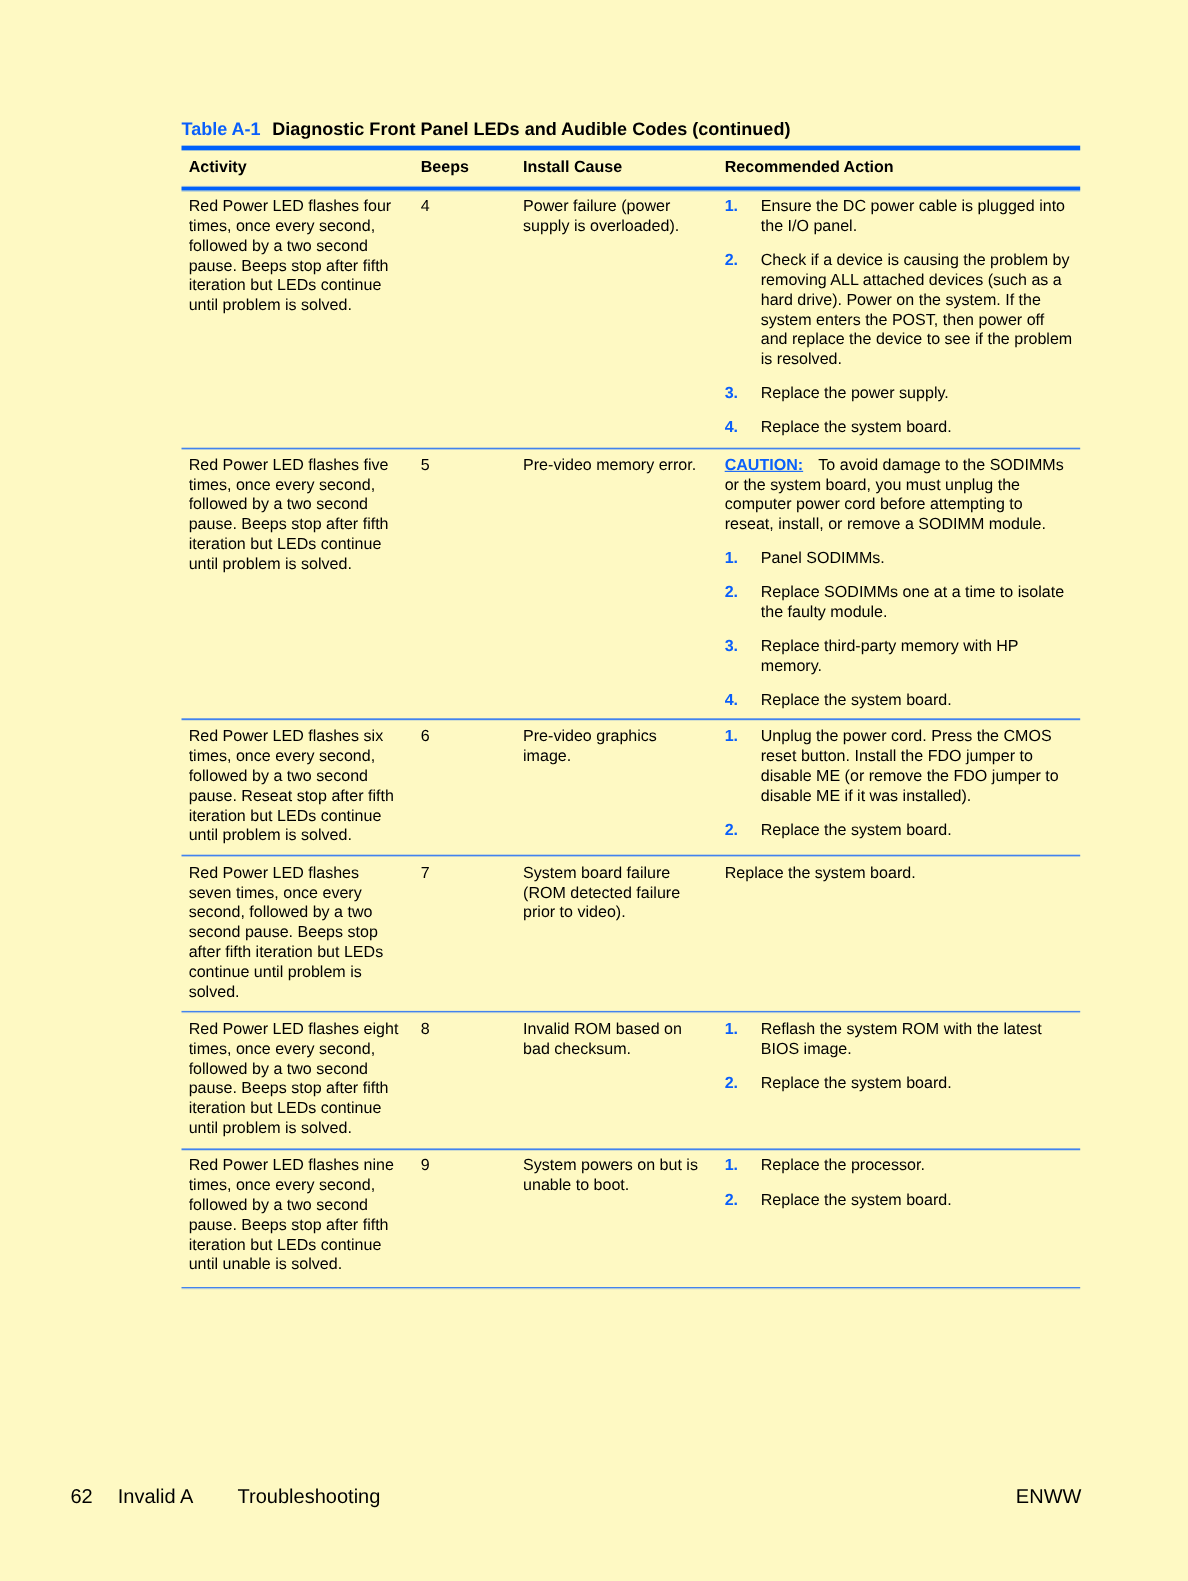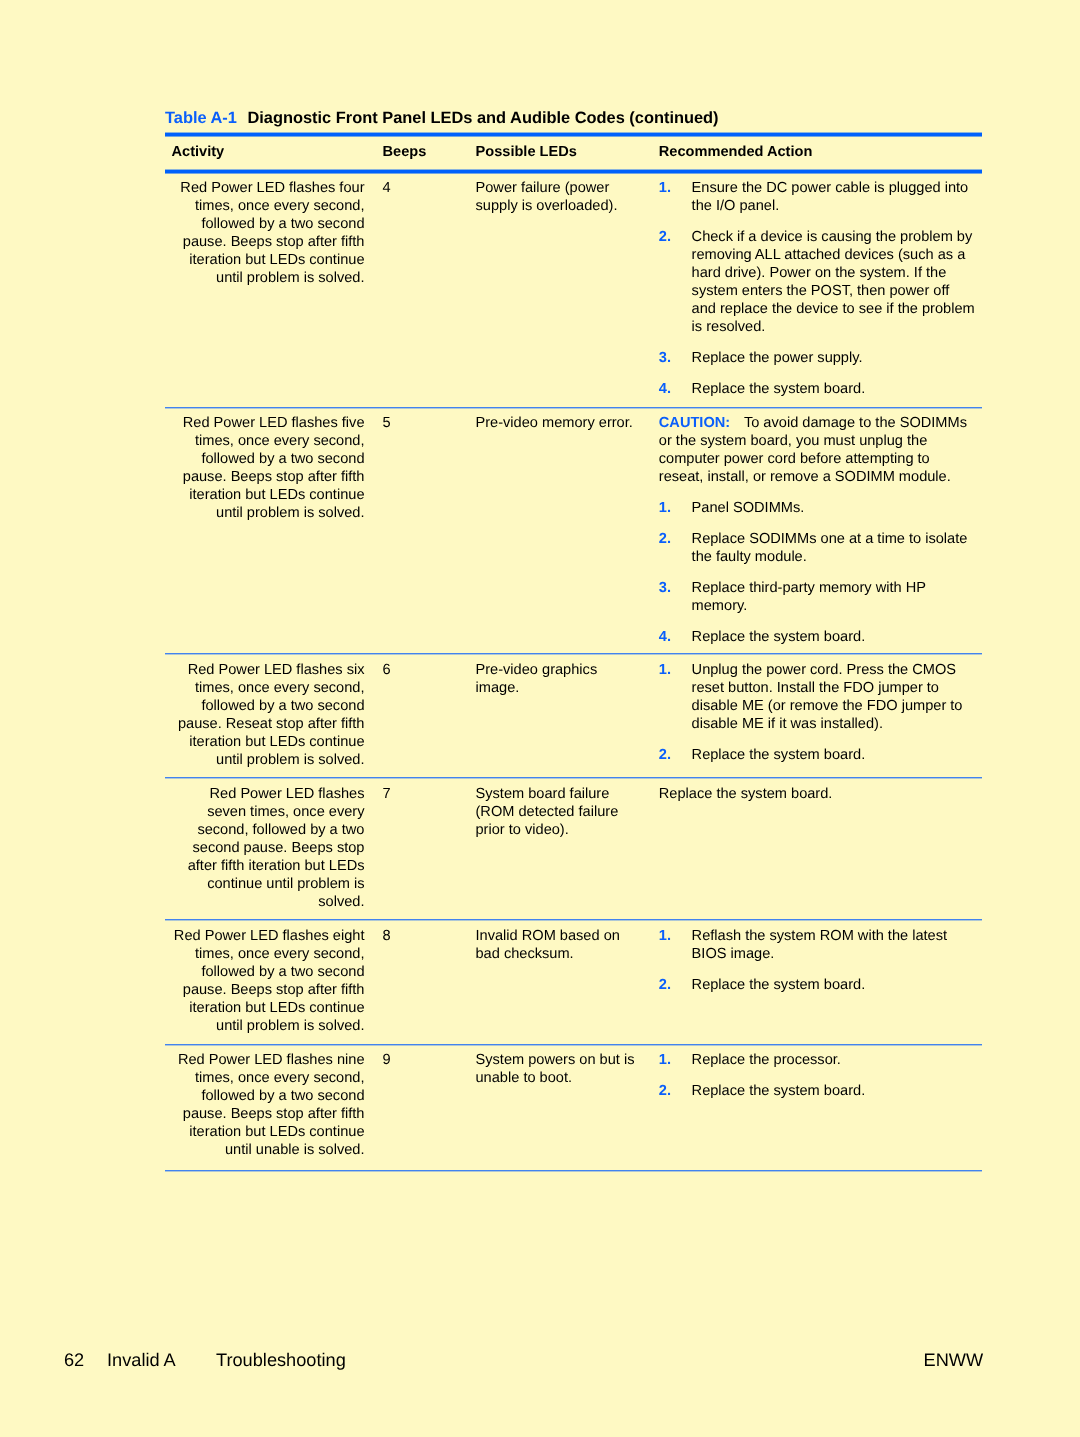--- a/index.html
+++ b/index.html
@@ -35,47 +35,47 @@
       rgba(13,98,251,0.78) 0%,  rgba(13,98,251,0.78) 55%,
       rgba(13,98,251,0.33) 55%, rgba(13,98,251,0.33) 100%);
   }
 
   
   .hdr{
     position:absolute;font-size:14.6px;font-weight:bold;
     line-height:18px;white-space:nowrap;color:#000000;
   }
   .cell{position:absolute;font-size:14.6px;line-height:18px;color:#000000;}
-  .cell.act{width:193px;text-align:right;}
+  .cell.act{width:193px;}
   .cell.beep{width:60px;}
   .cell.cause{width:166px;}
 
   .acol{position:absolute;width:325px;font-size:14.6px;line-height:18px;color:#000000;}
   .step{position:relative;padding-left:32.8px;width:285px;}
   .step + .step{margin-top:12.9px;}
   .step .n{position:absolute;left:0;top:0;color:#0a5ffb;font-weight:bold;}
   .note{width:313px;margin-bottom:12.7px;}
-  .note .cl{color:#0a5ffb;font-weight:bold;}
+  .note .cl{color:#0a5ffb;font-weight:bold;text-decoration:underline;}
   .note .tx{margin-left:1.6px;}
   .plain{width:300px;}
 
   
   .footer{position:absolute;left:0;top:1349px;width:1080px;font-size:18.2px;line-height:22px;color:#000000;}
   .footer span{position:absolute;top:0;white-space:nowrap;}
 </style>
 </head>
 <body>
 
 <div class="page">
   <div class="caption"><span class="lbl">Table A-1</span><span class="ttl">Diagnostic Front Panel LEDs and Audible Codes (continued)</span></div>
   <div class="rule-thick" style="top:132px"></div>
   <div class="rule-thick" style="top:169px"></div>
   <div class="hdr" style="left:171.5px;top:143px">Activity</div>
   <div class="hdr" style="left:382.5px;top:143px">Beeps</div>
-  <div class="hdr" style="left:475.5px;top:143px">Possible LEDs</div>
+  <div class="hdr" style="left:475.5px;top:143px">Install Cause</div>
   <div class="hdr" style="left:658.8px;top:143px">Recommended Action</div>
 
   <div class="cell act" style="left:171.5px;top:179.2px">Red Power LED flashes four times, once every second, followed by a two second pause. Beeps stop after fifth iteration but LEDs continue until problem is solved.</div>
   <div class="cell beep" style="left:382.5px;top:179.2px">4</div>
   <div class="cell cause" style="left:475.5px;top:179.2px">Power failure (power supply is overloaded).</div>
   <div class="acol" style="left:658.8px;top:179.2px">
     <div class="step"><span class="n">1.</span><span>Ensure the DC power cable is plugged into the I/O panel.</span></div>
     <div class="step"><span class="n">2.</span><span>Check if a device is causing the problem by removing ALL attached devices (such as a hard drive). Power on the system. If the system enters the POST, then power off and replace the device to see if the problem is resolved.</span></div>
     <div class="step"><span class="n">3.</span><span>Replace the power supply.</span></div>
     <div class="step"><span class="n">4.</span><span>Replace the system board.</span></div>

